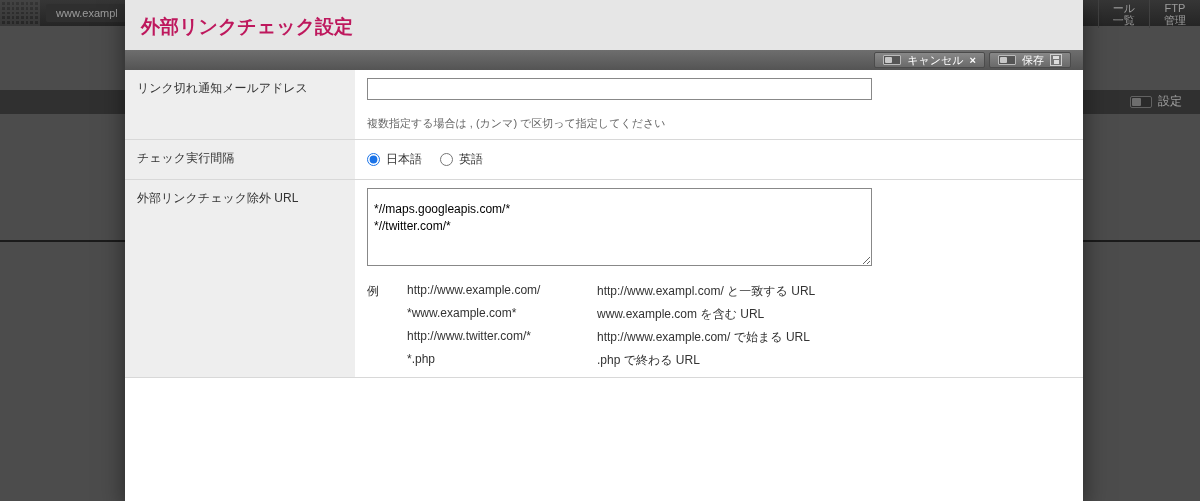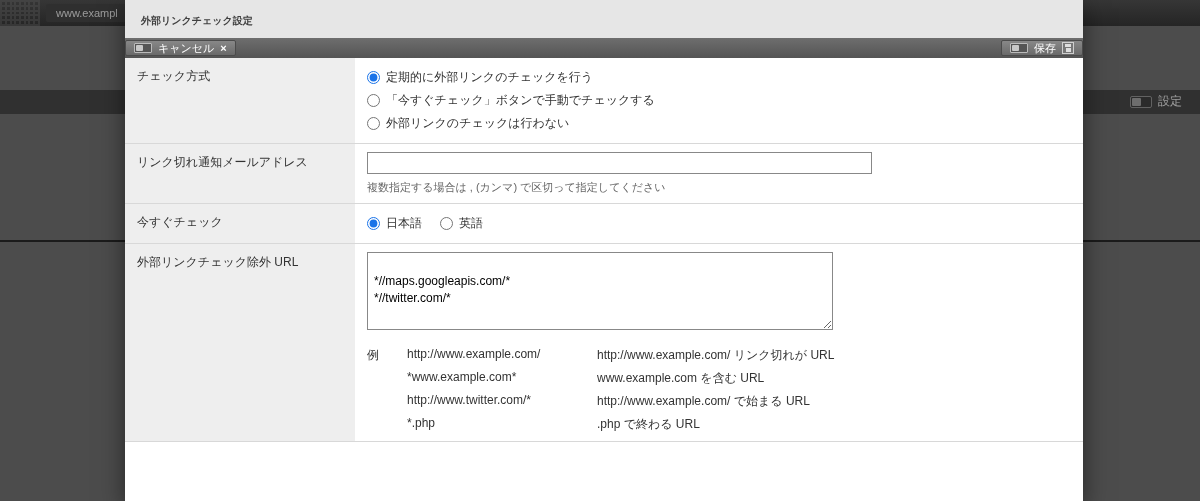--- a/index.html
+++ b/index.html
@@ -81,31 +81,31 @@
 .modal {
   position:absolute;
   top: 0; left: 125px;
   width: 958px;
   height: 501px;
   background: #e6e6e6;
   box-shadow: 0 8px 24px rgba(0,0,0,.5);
   display:flex; flex-direction:column;
 }
 .modal-title {
-  font-size: 10px; font-weight: bold;
-  color:#404040;
+  font-size: 19px; font-weight: bold;
+  color:#be185d;
   padding: 14px 16px 10px;
 }
 
 .action-bar {
   height: 20px;
   background: linear-gradient(#6e6e6e,#545454);
-  display:flex; justify-content:space-between; align-items:center;
-  padding: 0 0;
-  gap:22px;
+  display:flex; justify-content:flex-end; align-items:center;
+  padding: 0 12px;
+  gap:4px;
 }
 .act-btn {
   display:flex; align-items:center; gap:6px;
   background: linear-gradient(#888,#6a6a6a);
   border:1px solid #4b4b4b;
   border-radius:2px;
   color:#fff; font-size:11px;
   padding: 1px 8px;
   cursor:pointer;
   height:16px;
@@ -161,42 +161,52 @@
 }
 .radio-row { display:flex; align-items:center; gap:6px; padding:3px 0; }
 .radio-row input[type=radio] { accent-color:#1a73e8; }
 select, input[type=text], textarea {
   font-family:inherit; font-size:12px;
   border:1px solid #888; padding:2px 4px;
   background:#fff;
 }
 .wide-input { width:505px; height:22px; }
 textarea.excl {
-  width:466px; height:78px; resize:both;
+  width:505px; height:78px; resize:both;
   font-family:inherit; line-height:1.4;
-  padding:20px 6px;
-}
-.hint { font-size:11px; color:#666; margin-top:6px; }
+  padding:12px 6px;
+}
+.hint { font-size:11px; color:#666; margin-top:16px; }
 
 .examples {
   display:grid;
   grid-template-columns: 40px 190px 1fr;
   row-gap:6px;
   font-size:12px; color:#333;
   margin-top:14px;
 }
 .examples .ex-h { color:#333; }
 .lang-group { display:flex; gap:18px; }
 </style>
 </head>
 <body>
 
 <div class="bg-topbar">
   <span class="bg-logo"></span>
   <span class="bg-brc">www.exampl</span>
+  <div class="bg-right-tabs">
+    <div class="bg-tab">
+      <small>ール</small>
+      <small>一覧</small>
+    </div>
+    <div class="bg-tab">
+      <small>FTP</small>
+      <small>管理</small>
+    </div>
+  </div>
 </div>
 <div class="bg-band"></div>
 <div class="bg-settings-btn">
   <span class="icon-toggle"></span>
   <span>設定</span>
 </div>
 <div class="bg-stripe"></div>
 
 <div class="overlay"></div>
 
@@ -213,50 +223,33 @@
       <span class="lead-icon"></span>
       <span>保存</span>
       <span class="act-save-icon"></span>
     </button>
   </div>
 
   <div class="form-scroll">
     <table class="form">
 
       <tbody>
-          <tr>
-        <th>チェック方式</th>
-        <td>
-          <label class="radio-row">
-            <input type="radio" name="cm" checked="" style="">
-            <span>定期的に外部リンクのチェックを行う</span>
-          </label>
-          <label class="radio-row">
-            <input type="radio" name="cm" style="">
-            <span>「今すぐチェック」ボタンで手動でチェックする</span>
-          </label>
-          <label class="radio-row">
-            <input type="radio" name="cm" style="">
-            <span>外部リンクのチェックは行わない</span>
-          </label>
-        </td>
-      </tr>
 
 
       <tr>
         <th>リンク切れ通知メールアドレス</th>
         <td>
           <input type="text" class="wide-input" value="" style="">
           <div class="hint">複数指定する場合は , (カンマ) で区切って指定してください</div>
         </td>
       </tr>
 
 
       <tr>
-        <th>今すぐチェック</th>
+        <th>チェック実行間隔</th>
         <td>
           <div class="lang-group">
             <label class="radio-row">
               <input type="radio" name="lang" checked="" style="">
               <span>日本語</span>
             </label>
             <label class="radio-row">
               <input type="radio" name="lang" style="">
               <span>英語</span>
             </label>
@@ -265,21 +258,21 @@
       </tr>
 
       <tr>
         <th>外部リンクチェック除外 URL</th>
         <td>
           <textarea class="excl" id="excl-ta" style="">*//maps.googleapis.com/*
 *//twitter.com/*</textarea>
           <div class="examples">
             <div class="ex-h">例</div>
             <div>http://www.example.com/</div>
-            <div>http://www.example.com/ リンク切れが URL</div>
+            <div>http://www.exampl.com/ と一致する URL</div>
 
             <div></div>
             <div>*www.example.com*</div>
             <div>www.example.com を含む URL</div>
 
             <div></div>
             <div>http://www.twitter.com/*</div>
             <div>http://www.example.com/ で始まる URL</div>
 
             <div></div>

